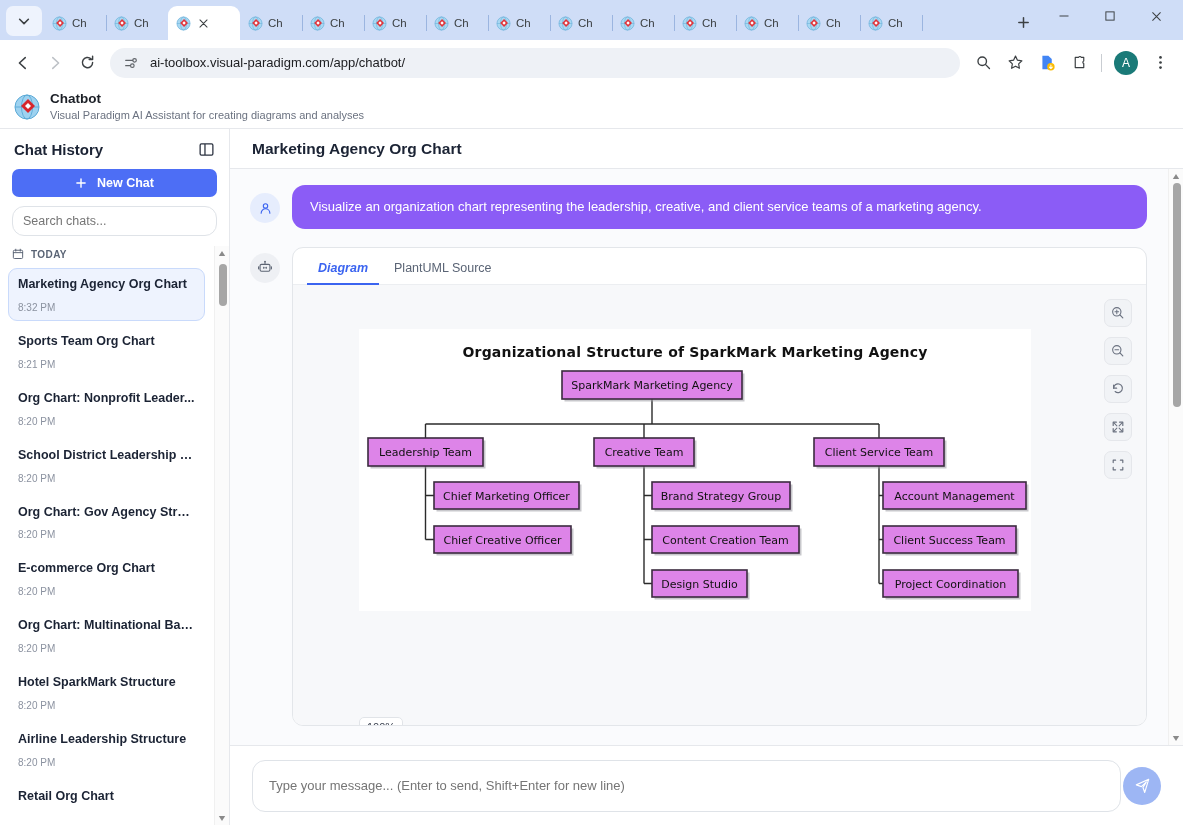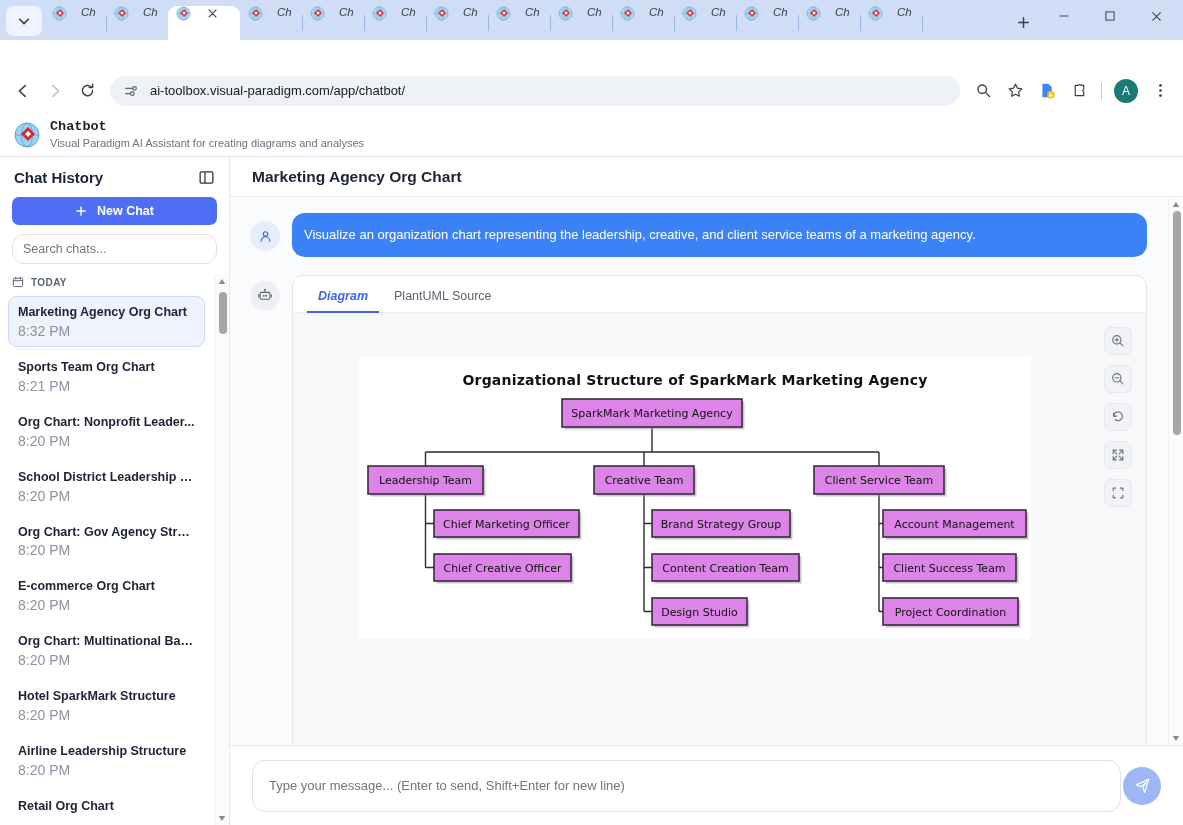--- a/index.html
+++ b/index.html
@@ -18,44 +18,44 @@
     padding: 0 4px; position: relative; flex: 0 0 40px;
   }
   .tab-list-btn {
     width: 36px; height: 30px; margin: 0 2px 4px 2px; border-radius: 7px;
     background: #eef3fd; display: flex; align-items: center; justify-content: center;
     cursor: pointer;
   }
   .tab-list-btn svg { width: 14px; height: 14px; }
   .tabs-wrap { display: flex; align-items: flex-end; flex: 1; min-width: 0; overflow: hidden; }
   .tab {
-    height: 34px; width: 62px; display: flex; align-items: flex-start; gap: 14px;
+    height: 34px; width: 62px; display: flex; align-items: center; gap: 5px;
     padding: 0 8px; border-radius: 9px 9px 0 0; position: relative;
-    font-size: 11px; color: #3c4043; flex: 0 0 auto; cursor: pointer; font-style: italic;
+    font-size: 11px; color: #3c4043; flex: 0 0 auto; cursor: pointer;
   }
   .tab.active { background: #ffffff; width: 72px; }
   .tab .favicon { width: 15px; height: 15px; flex: 0 0 15px; position: relative; }
   .tab .label { white-space: nowrap; overflow: hidden; font-size: 11.5px; }
   .tab .sep {
     position: absolute; right: -1px; top: 9px; height: 16px; width: 1px; background: #9bb5e0;
   }
   .tab-close { width: 14px; height: 14px; display: flex; align-items: center; justify-content: center; }
   .newtab {
     width: 28px; height: 28px; margin: 0 4px 4px 6px; border-radius: 50%;
     display: flex; align-items: center; justify-content: center; cursor: pointer; flex: 0 0 28px;
   }
   .win-btns { display: flex; align-items: flex-start; height: 40px; flex: 0 0 auto; }
   .win-btn {
     width: 46px; height: 32px; display: flex; align-items: center; justify-content: center;
     cursor: pointer;
   }
 
   .toolbar {
     height: 45px; background: #ffffff; display: flex; align-items: center;
-    padding: 15px 8px; gap: 2px; flex: 0 0 45px; margin-top: 28px;
+    padding: 15px 8px; gap: 2px; flex: 0 0 45px;
   }
   .nav-btn {
     width: 30px; height: 30px; border-radius: 50%; display: flex;
     align-items: center; justify-content: center; cursor: pointer; flex: 0 0 30px;
   }
   .omnibox {
     flex: 1; height: 30px; background: #eef1f6; border-radius: 16px;
     display: flex; align-items: center; padding: 0 8px 0 12px; margin: 0 6px;
     gap: 10px; min-width: 0;
   }
@@ -69,21 +69,21 @@
   }
   .tb-divider { width: 1px; height: 18px; background: #c9cdd2; margin: 0 5px; }
 
   
   .app-header {
     height: 44px; background: #ffffff; border-bottom: 1px solid #e6e8ec;
     display: flex; align-items: center; padding: 0 14px; gap: 10px; flex: 0 0 44px;
   }
   .vp-logo { width: 26px; height: 26px; position: relative; flex: 0 0 26px; }
   .app-titles { display: flex; flex-direction: column; justify-content: center; }
-  .app-title { font-size: 13.5px; font-weight: 700; color: #1b1f26; line-height: 1.25; font-family: Liberation Mono, monospace; }
+  .app-title { font-size: 13.5px; font-weight: 700; color: #1b1f26; line-height: 1.25; }
   .app-sub { font-size: 11px; color: #6b7280; line-height: 1.3; }
   .hdr-right { margin-left: auto; display: flex; align-items: center; gap: 14px; }
   .hdr-ico { width: 20px; height: 20px; display: flex; align-items: center; justify-content: center; cursor: pointer; }
   .more-apps {
     background: #1db981; color: #fff; font-size: 12.5px; font-weight: 700;
     border: none; border-radius: 6px; padding: 8px 13px; cursor: pointer;
   }
   .bot-avatar {
     width: 30px; height: 30px; border-radius: 50%; border: 1.5px solid #c9d2e3;
     display: flex; align-items: center; justify-content: center; background: #fff; cursor: pointer;
@@ -117,21 +117,21 @@
   .sb-list { position: absolute; inset: 0; right: 16px; overflow: hidden; padding: 0 8px 0 8px; }
   .today-row { display: flex; align-items: center; gap: 7px; padding: 2px 4px 8px 4px; }
   .today-row span { font-size: 10px; font-weight: 700; color: #5a6475; letter-spacing: 0.4px; }
   .chat-item {
     padding: 7px 9px; border-radius: 9px; cursor: pointer; margin-bottom: 4px;
     border: 1px solid transparent;
   }
   .chat-item.active { background: #eef3fe; border-color: #c9dafb; }
   .chat-item .ci-title { font-size: 12.5px; font-weight: 700; color: #1b2334; line-height: 1.35;
     white-space: nowrap; overflow: hidden; text-overflow: ellipsis; }
-  .chat-item .ci-time { font-size: 14px; color: #8b92a0; margin-top: 2px; }
+  .chat-item .ci-time { font-size: 10px; color: #8b92a0; margin-top: 9px; }
 
   .sb-scroll {
     position: absolute; right: 0; top: 0; bottom: 0; width: 15px;
     background: #fbfbfb; border-left: 1px solid #f0f0f0;
   }
   .sc-arrow { height: 14px; display: flex; align-items: center; justify-content: center; }
   .sc-thumb {
     position: absolute; left: 4px; width: 8px; border-radius: 4px; background: #a6a6a6;
   }
 
@@ -145,21 +145,21 @@
 
   .conv-wrap { flex: 1; position: relative; min-height: 0; background: #fafbfd; }
   .conv { position: absolute; inset: 0; right: 16px; overflow: hidden; padding: 16px 20px 0 20px; }
 
   .msg-user { display: flex; gap: 12px; align-items: flex-start; justify-content: flex-start; }
   .user-av {
     width: 30px; height: 30px; border-radius: 50%; background: #e6edfd;
     display: flex; align-items: center; justify-content: center; flex: 0 0 30px; margin-top: 8px;
   }
   .bubble-user {
-    background: #3b82f6; color: #fff; border-radius: 13px; padding: 13px 12px;
+    background: #8b5cf6; color: #fff; border-radius: 13px; padding: 13px 18px;
     font-size: 13px; line-height: 1.35; flex: 1;
   }
 
   .msg-bot { display: flex; gap: 12px; align-items: flex-start; margin-top: 18px; }
   .bot-av {
     width: 30px; height: 30px; border-radius: 50%; background: #eef0f4;
     display: flex; align-items: center; justify-content: center; flex: 0 0 30px; margin-top: 6px;
   }
   .card {
     flex: 1; background: #fff; border: 1px solid #e3e6ea; border-radius: 11px;

